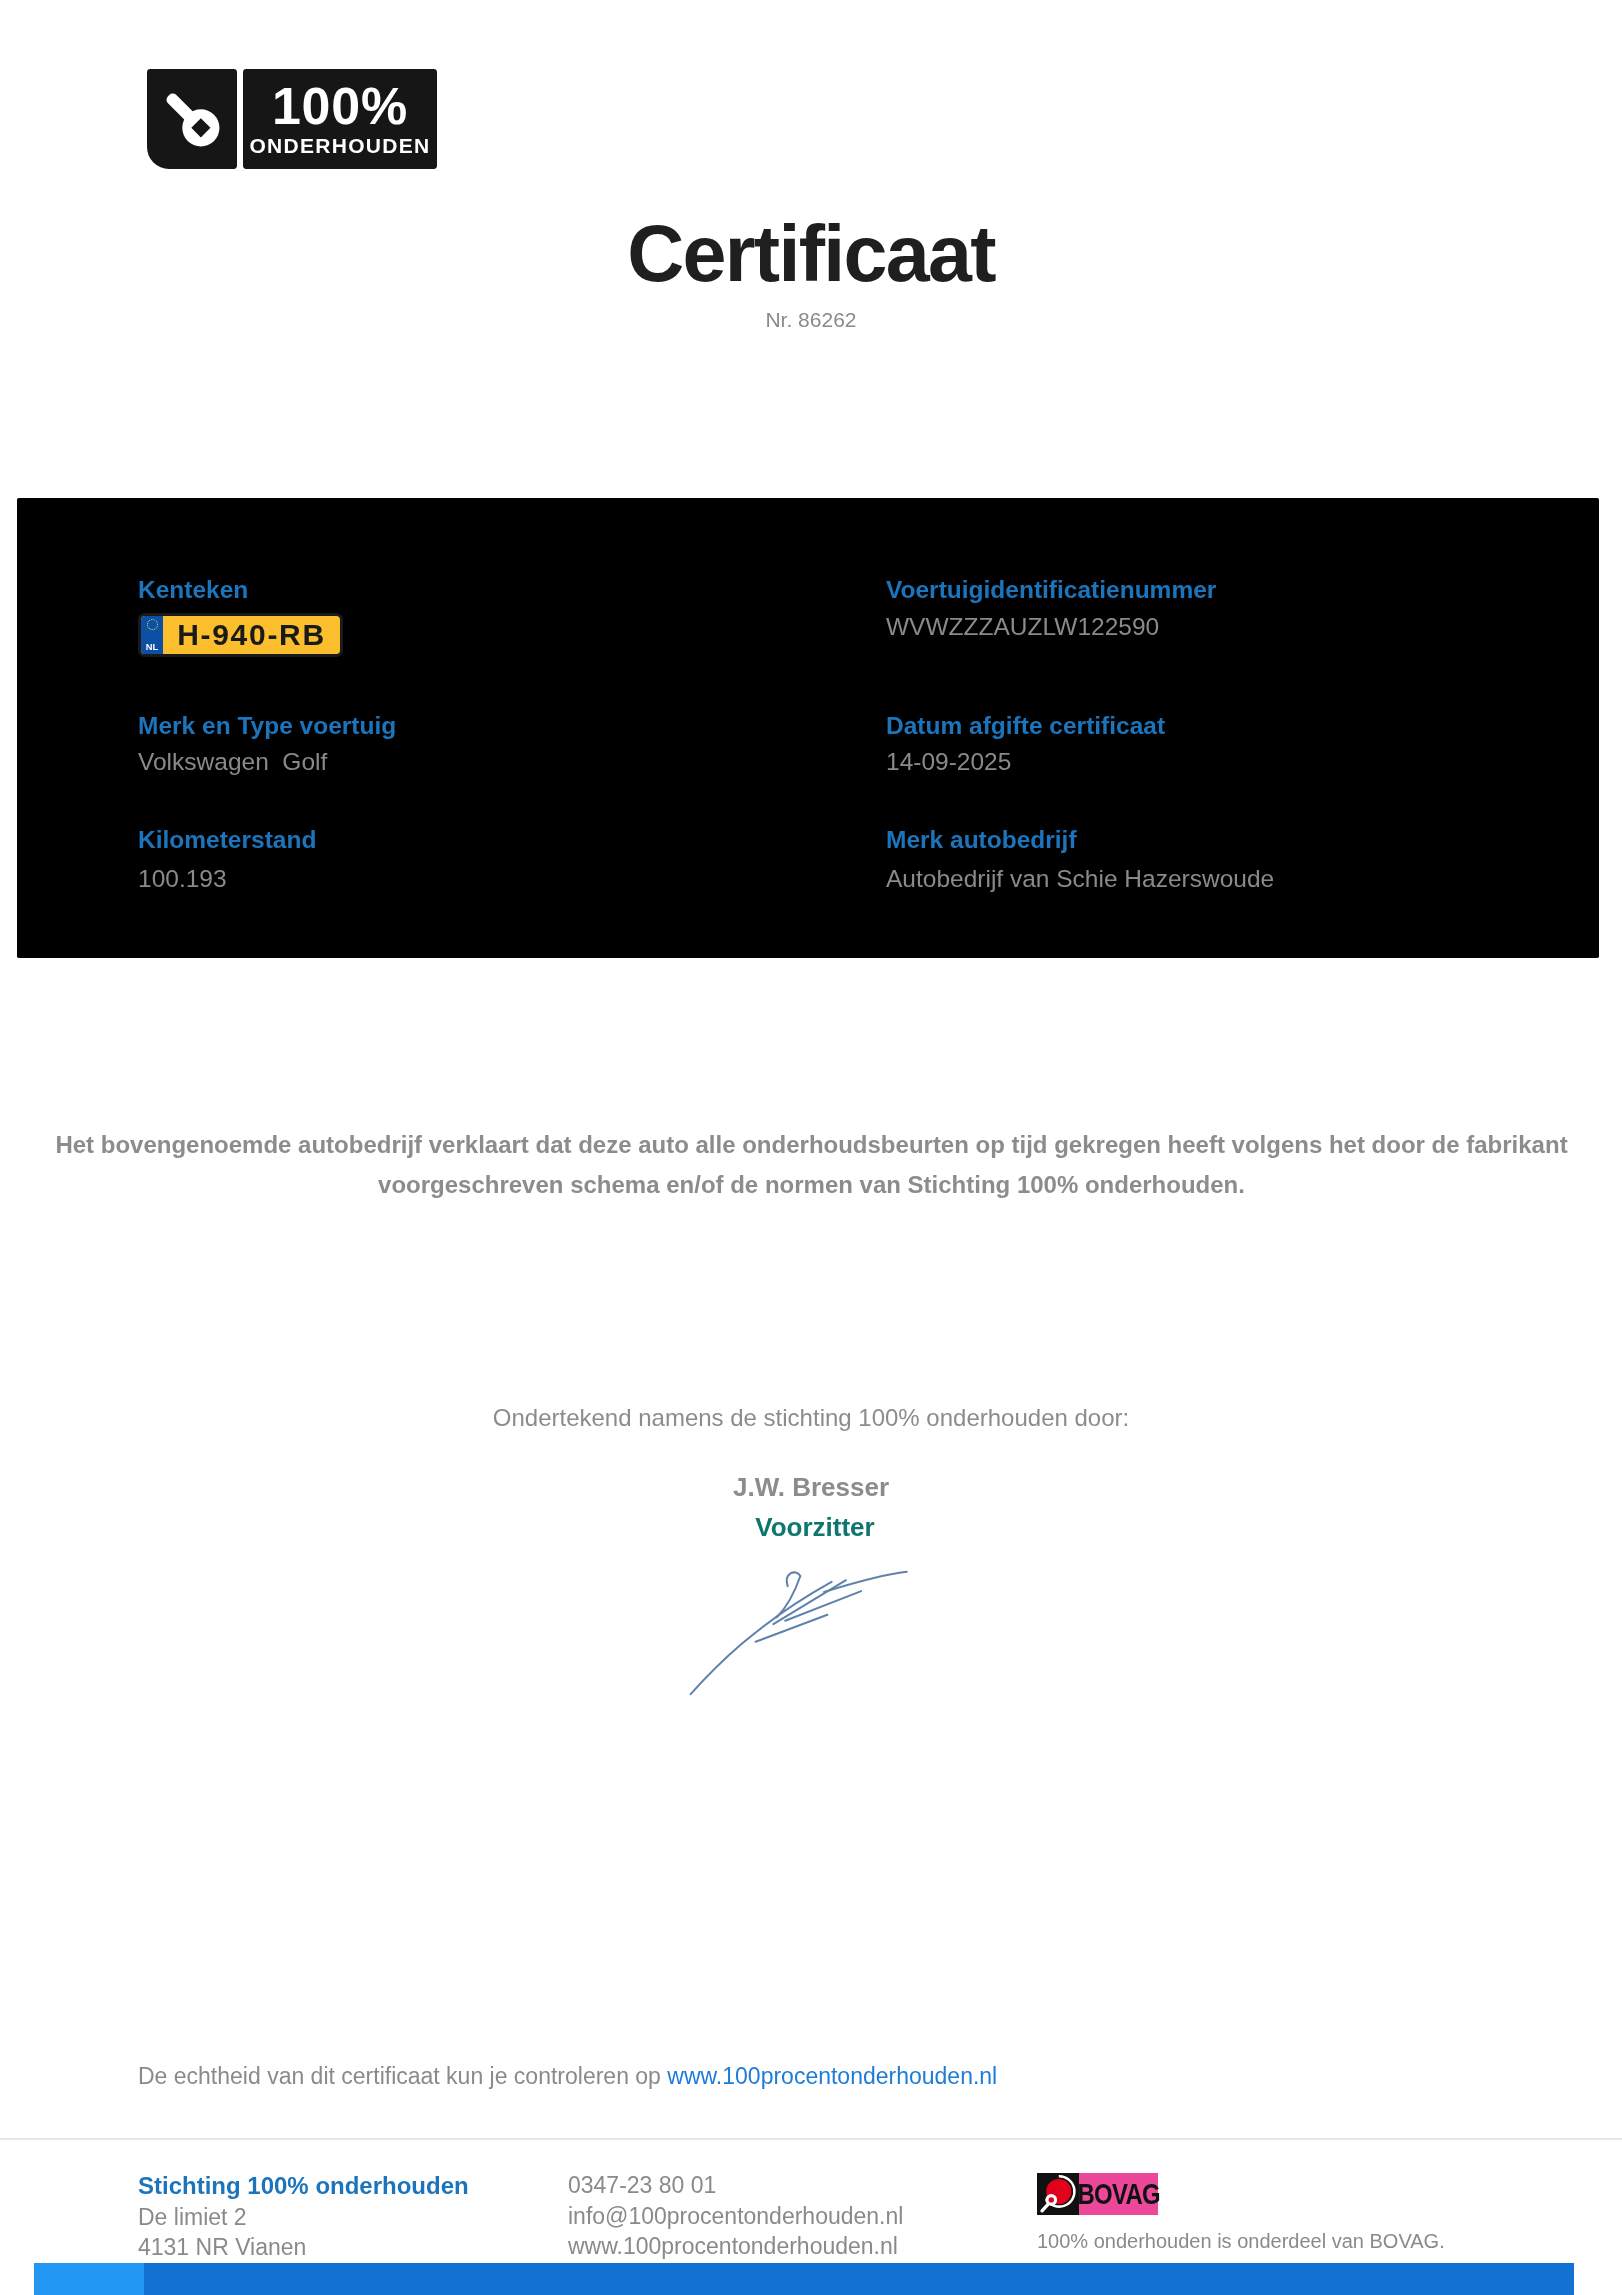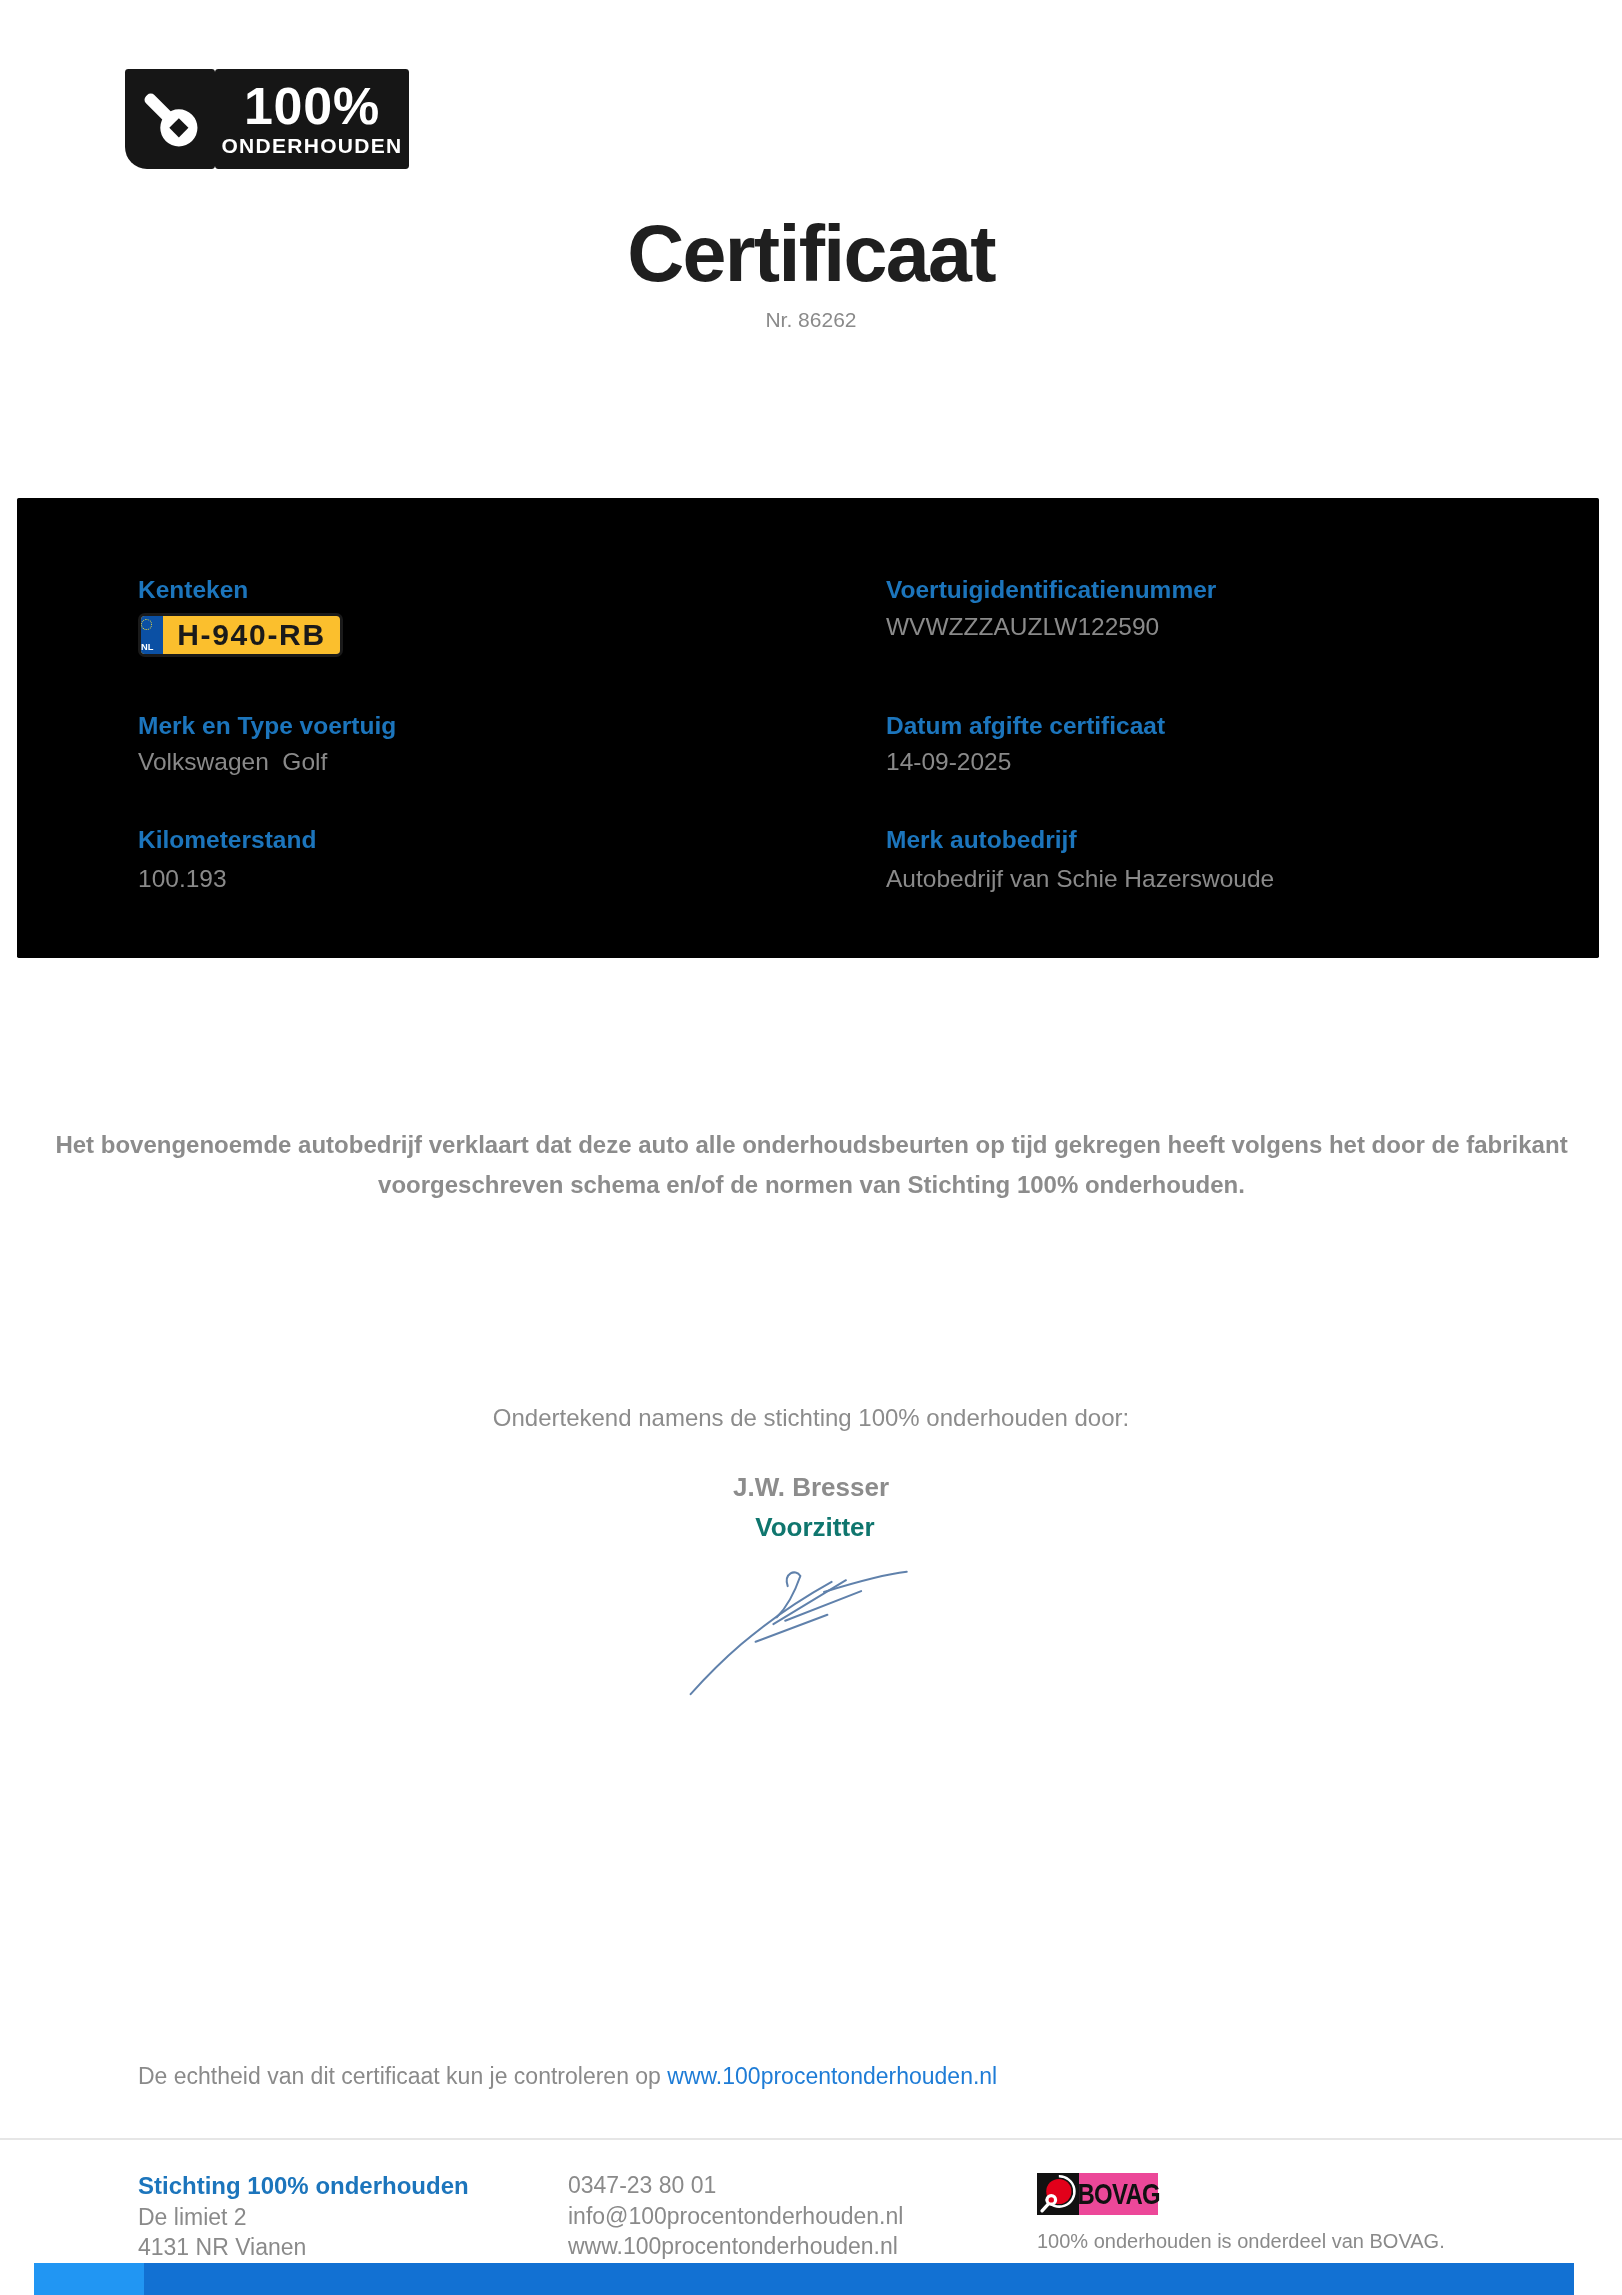--- a/index.html
+++ b/index.html
@@ -4,21 +4,21 @@
 <style>
   * { margin:0; padding:0; box-sizing:border-box; }
   html,body { background:#ffffff; }
   body { font-family:"Liberation Sans", sans-serif; }
   .page {
     position:relative; width:1622px; height:2295px;
     background:#ffffff; overflow:hidden;
   }
 
   
-  .logo { position:absolute; left:125px; top:69px; display:flex; }
+  .logo { position:absolute; left:147px; top:69px; display:flex; gap:6px; }
   .logo-tile-left {
     width:90px; height:100px; background:#161616;
     border-radius:3.4px 3.4px 3.4px 22px;
     display:flex; align-items:center; justify-content:center;
   }
   .logo-tile-right {
     width:194px; height:100px; background:#161616; border-radius:3.4px;
     color:#ffffff; display:flex; flex-direction:column;
     align-items:center; justify-content:center; padding-top:5px;
   }
@@ -48,21 +48,21 @@
 
   
   .plate {
     position:absolute; left:121px; top:115px;
     width:205px; height:44px; background:#FBBF2D;
     border:3.4px solid #1a1a1a; border-radius:6.8px;
     display:flex; align-items:stretch; overflow:hidden;
   }
   .plate-euro {
     width:22px; background:#0B50A4; display:flex; flex-direction:column;
-    align-items:flex-start; justify-content:space-between; padding:3.4px 0 2.5px 0;
+    align-items:center; justify-content:space-between; padding:3.4px 0 2.5px 0;
   }
   .euro-stars {
     width:11px; height:11px; border:1.7px dotted #f7e23c; border-radius:50%;
   }
   .plate-country { color:#ffffff; font-size:9.3px; font-weight:bold; }
   .plate-number {
     flex:1; display:flex; align-items:center; justify-content:center;
     font-size:30px; font-weight:bold; color:#1a1a1a; letter-spacing:1.7px;
   }
 

